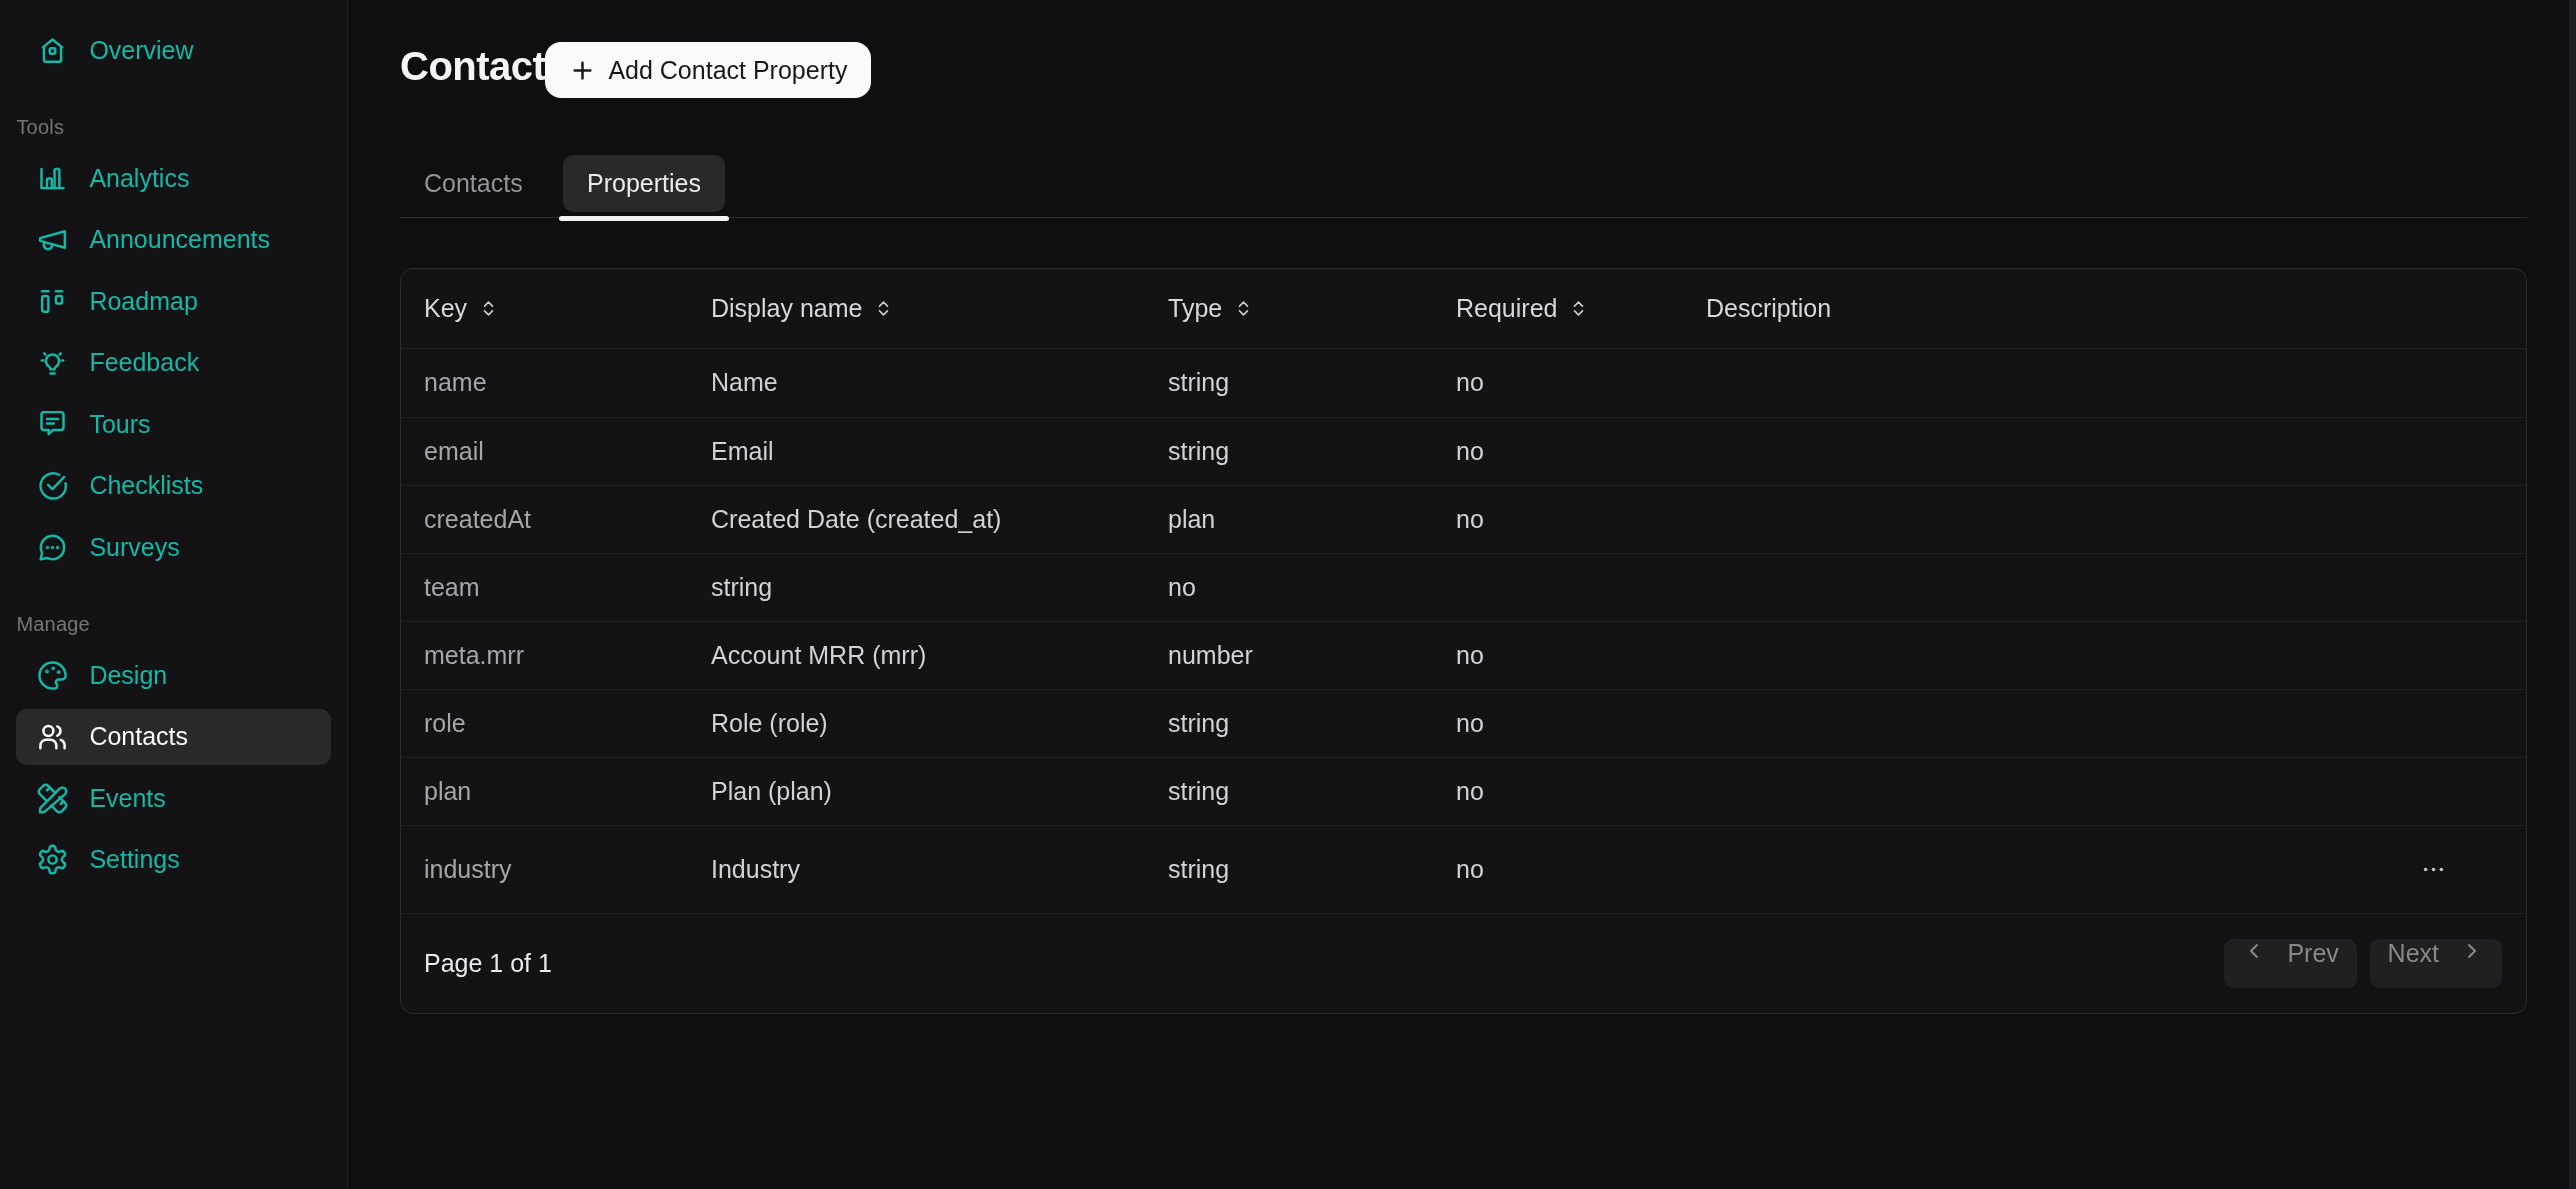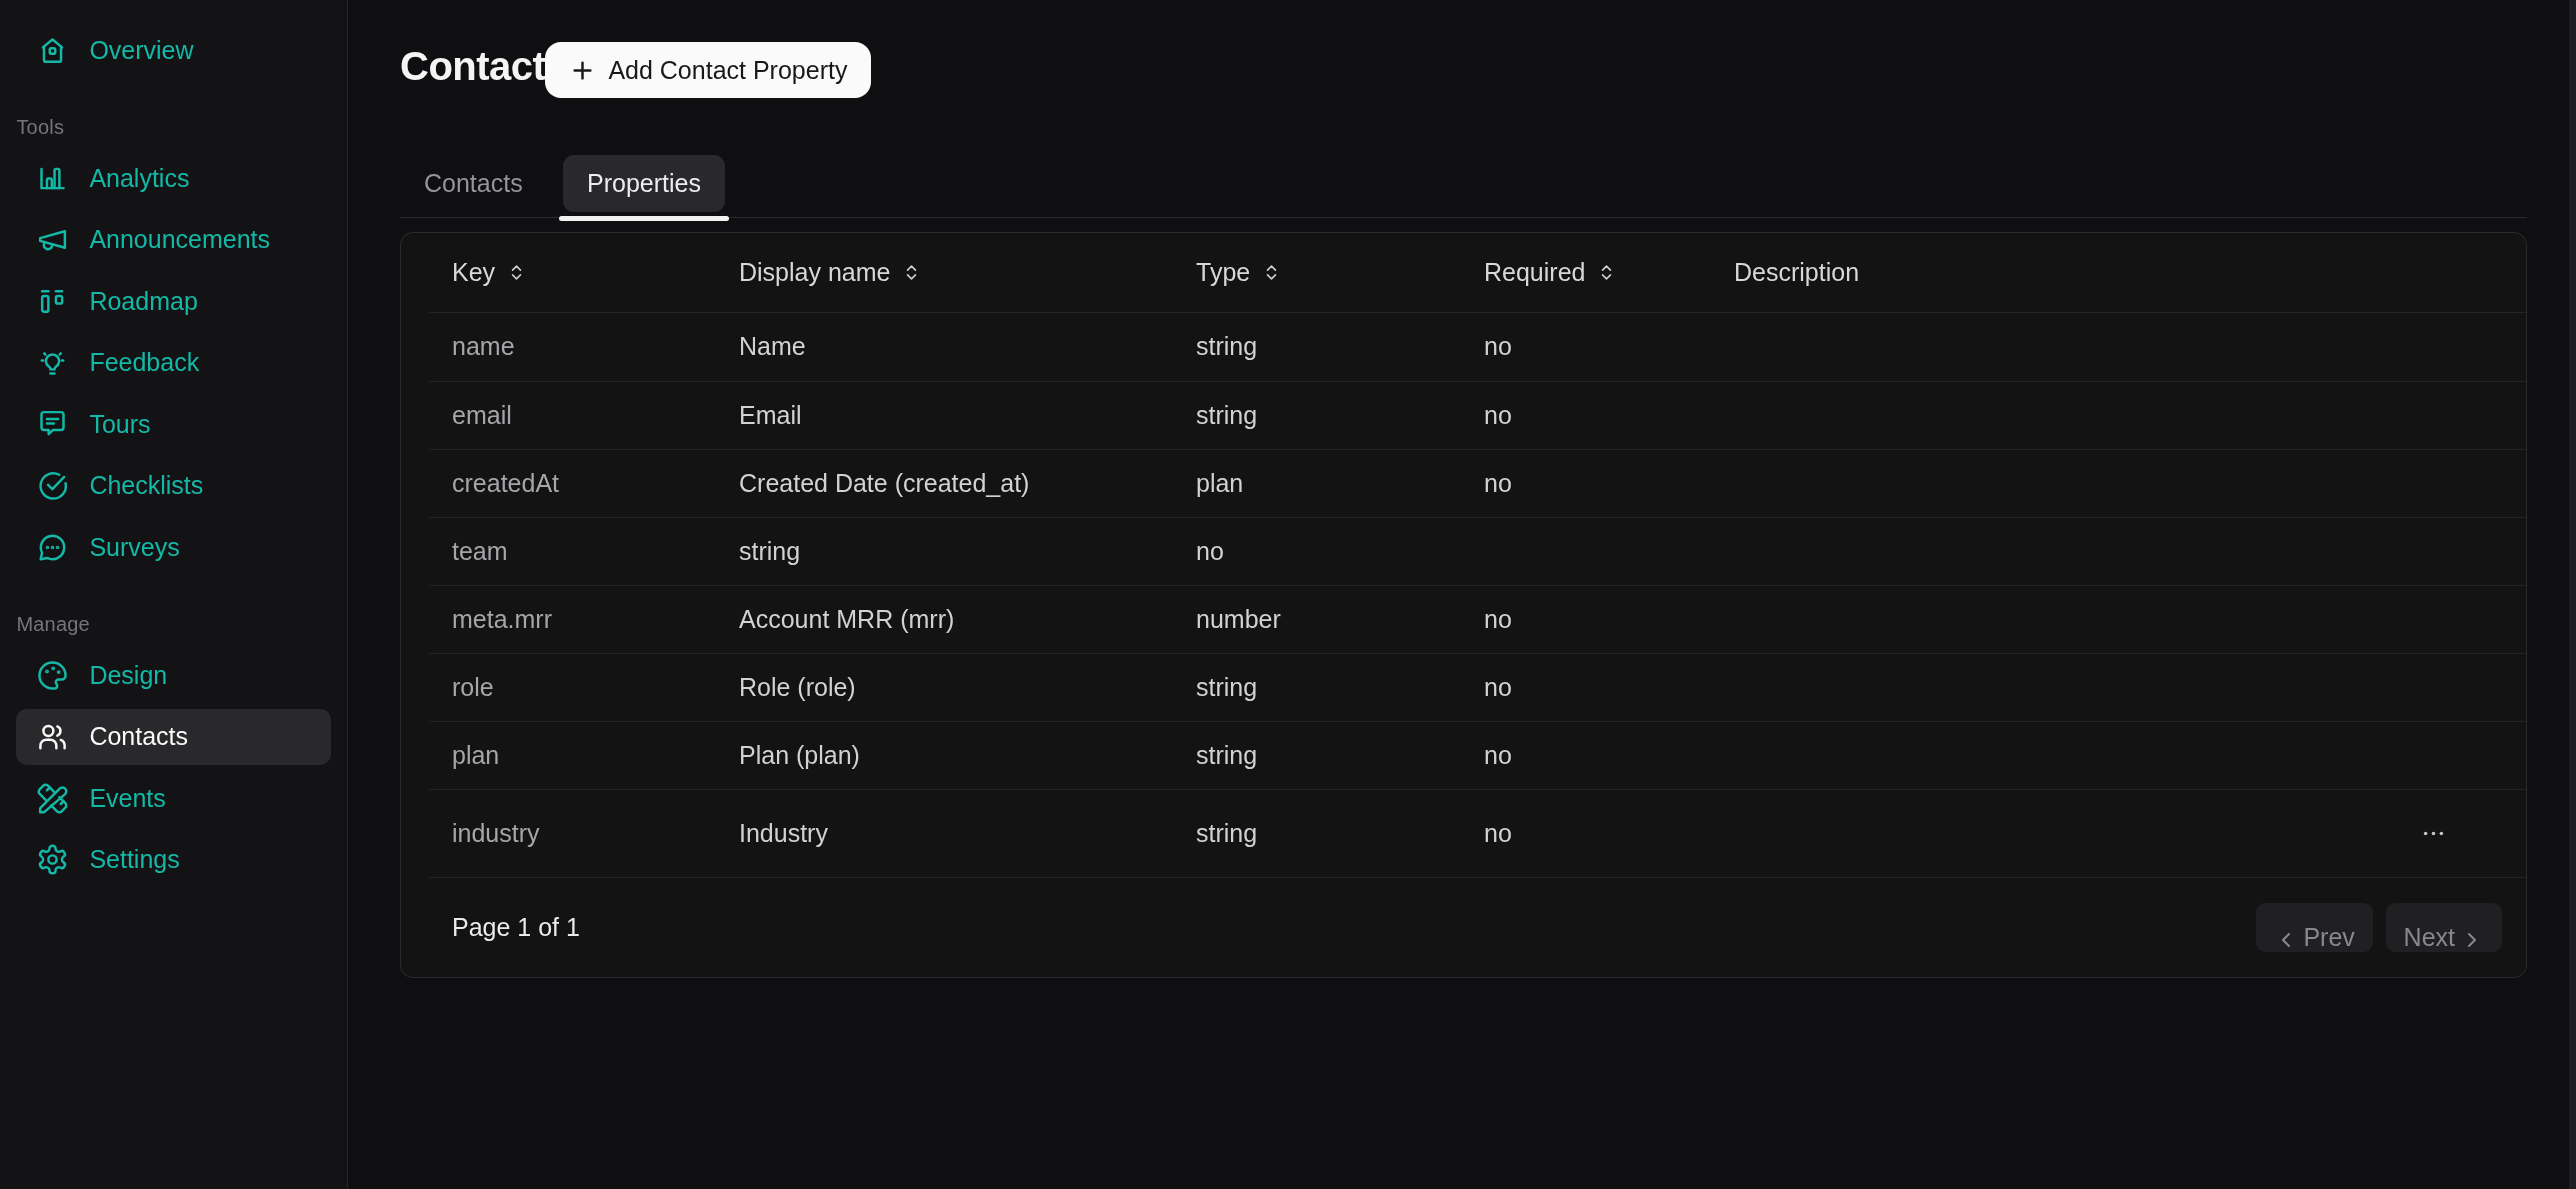--- a/index.html
+++ b/index.html
@@ -88,26 +88,25 @@
   }
   .tab.active::after {
     content: "";
     position: absolute; left: -3.7px; right: -3.7px; bottom: -9px;
     height: 4.6px; border-radius: 2.7px;
     background: #f2f2f2;
   }
 
   
   .card {
-    margin-top: 14px;
+    margin-top: 50px;
     border: 0.9px solid #2c2c2f;
     border-radius: 12.8px;
     background: #131314;
     overflow: hidden;
-    padding-left: 28px;
   }
   .grid-row {
     display: grid;
     grid-template-columns: 287px 457px 288px 250px 1fr 137px;
     align-items: center;
     padding-left: 23px;
     padding-right: 24px;
   }
   .thead {
     height: 80px;
@@ -138,21 +137,21 @@
 
   .tfoot {
     height: 100px;
     border-top: 0.9px solid #232326;
     display: flex; align-items: center; justify-content: space-between;
     padding: 0 24px 0 23px;
   }
   .page-label { font-size: 25px; color: #eaeaec; }
   .pager { display: flex; gap: 12.8px; }
   .pager-btn {
-    display: flex; align-items: flex-end; gap: 5px;
+    display: flex; align-items: flex-start; gap: 21px;
     height: 49px; padding: 0 18px;
     background: #202023; color: #88888d;
     border: none; border-radius: 9px;
     font-size: 25px;
     font-family: "Liberation Sans", sans-serif;
     cursor: pointer;
   }
   .pager-btn svg { width: 24px; height: 24px; }
 
   

